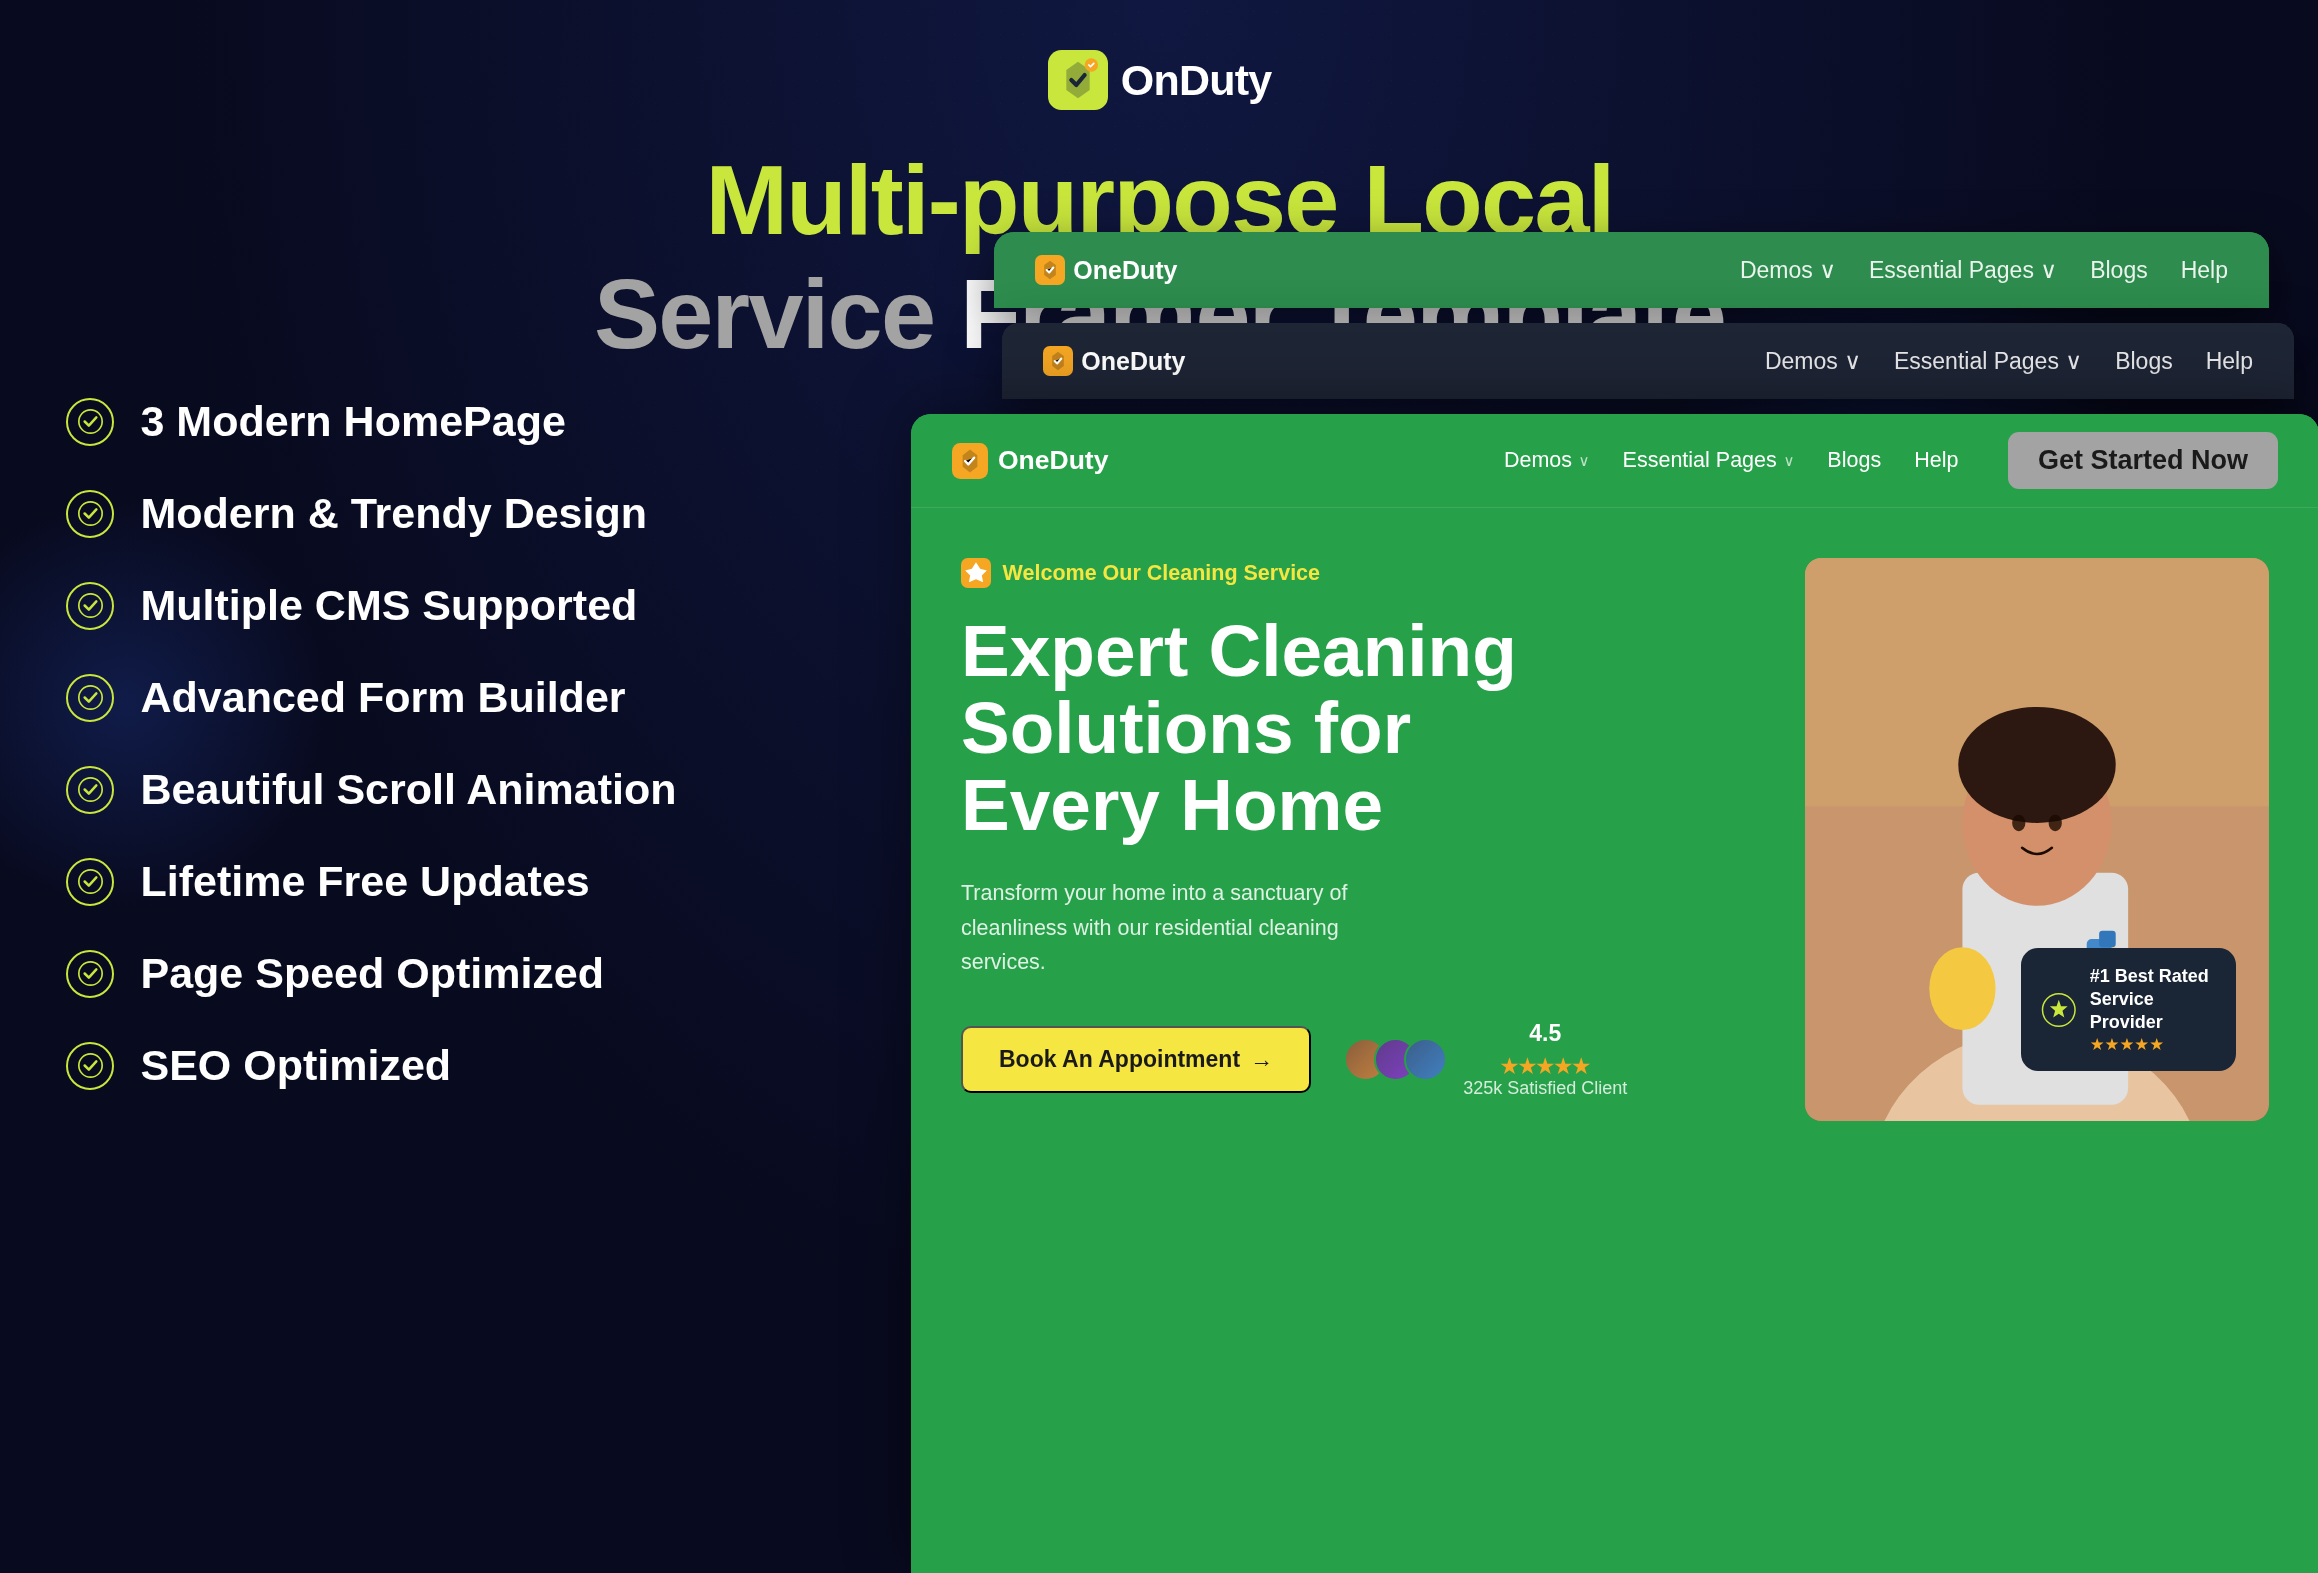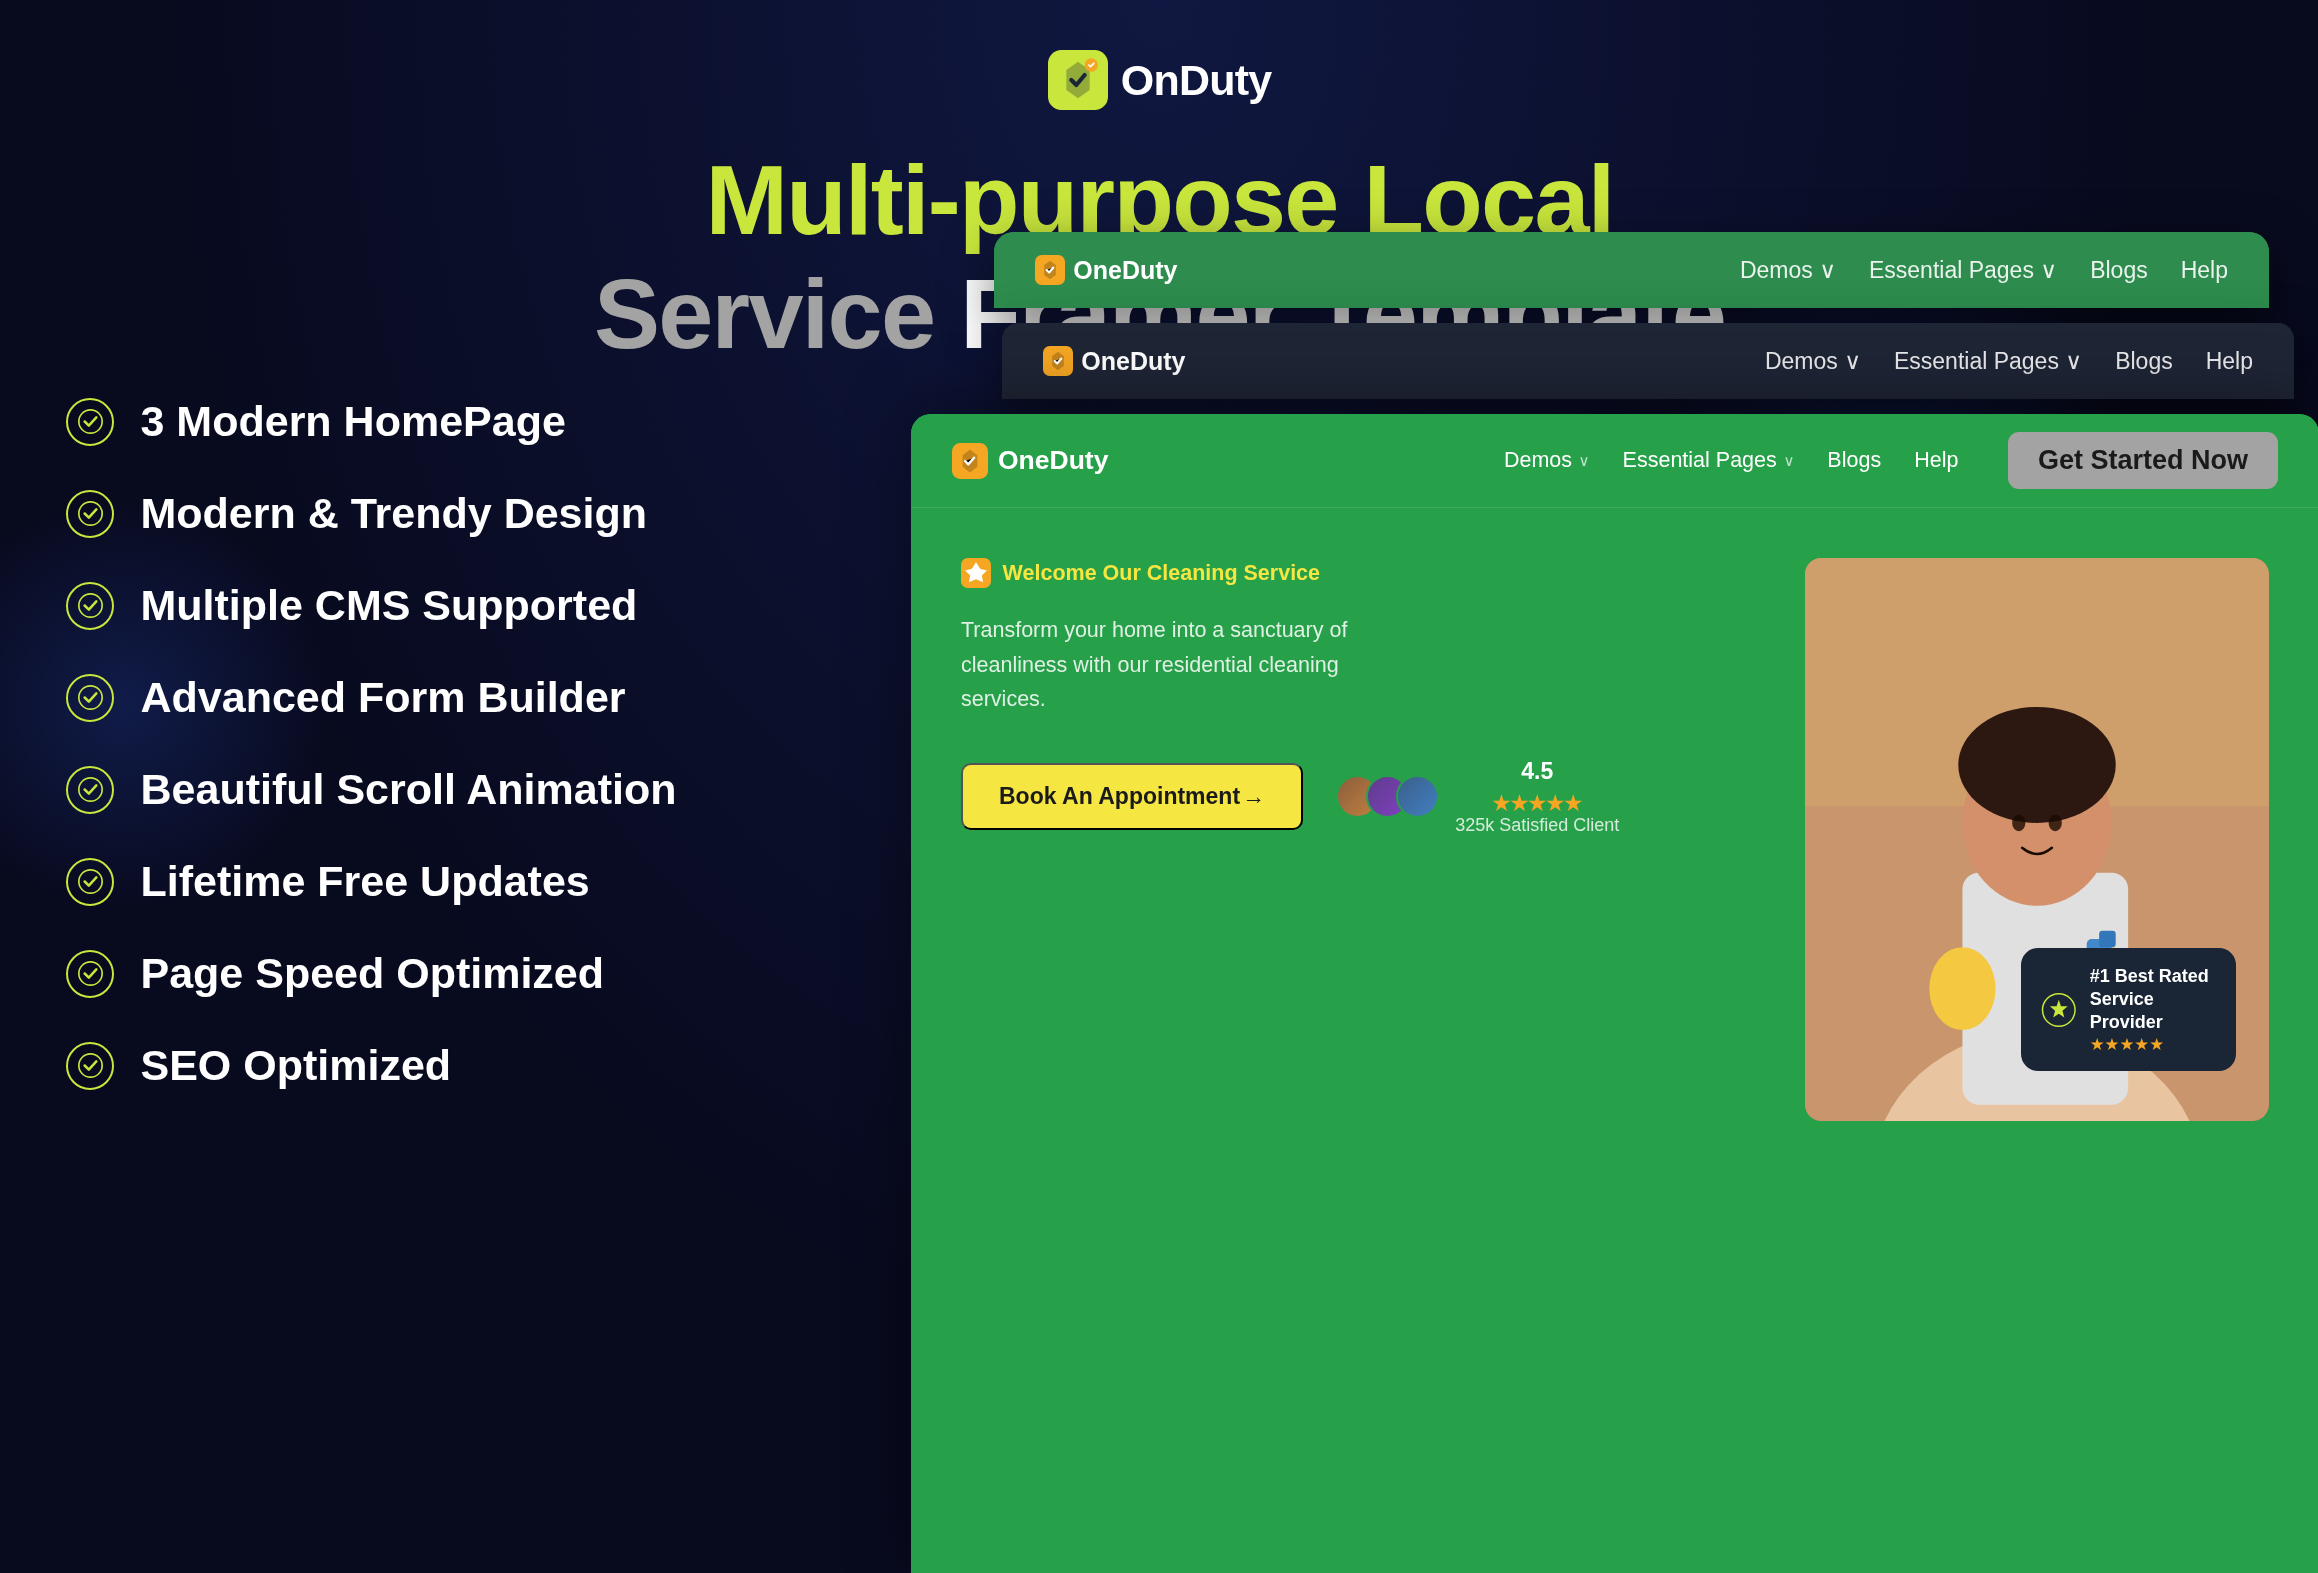--- a/index.html
+++ b/index.html
@@ -285,21 +285,21 @@
 
     .book-btn {
       background: #f5e642;
       color: #1a1a1a;
       padding: 18px 36px;
       border-radius: 10px;
       font-size: 23px;
       font-weight: 700;
       display: flex;
       align-items: flex-start;
-      gap: 2px;
+      gap: 10px;
     }
 
     .social-proof {
       display: flex;
       align-items: center;
       gap: 16.6px;
     }
 
     .avatars {
       display: flex;
@@ -596,20 +596,25 @@
         <div class="hero-left">
 
           <div class="hero-badge">
             <svg width="30" height="30" viewBox="0 0 36 36">
               <rect width="36" height="36" rx="8" fill="#f5a623"></rect>
               <path d="M18 5 L23 13 L31 15 L25 21 L26.5 29 L18 25.5 L9.5 29 L11 21 L5 15 L13 13 Z" fill="white"></path>
             </svg>
             <span class="hero-badge-text">Welcome Our Cleaning Service</span>
           </div>
 
+          <div class="hero-title">
+            <div>Expert Cleaning</div>
+            <div>Solutions for</div>
+            <div>Every Home</div>
+          </div>
 
           <p class="hero-desc">Transform your home into a sanctuary of cleanliness with our residential cleaning services.</p>
 
           <div class="hero-cta-row">
             <button class="book-btn">
               <span>Book An Appointment</span>
               <span>→</span>
             </button>
 
             <div class="social-proof">

